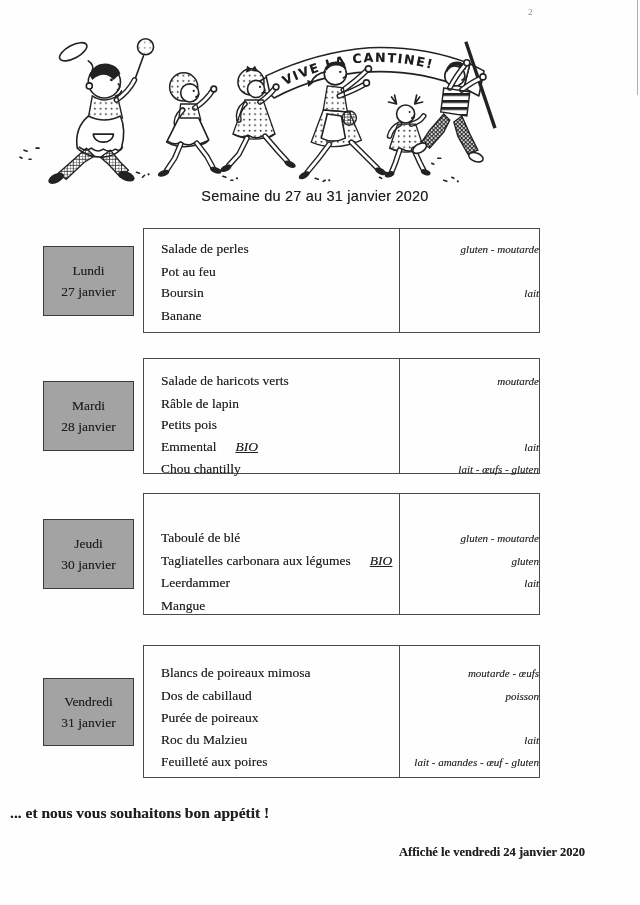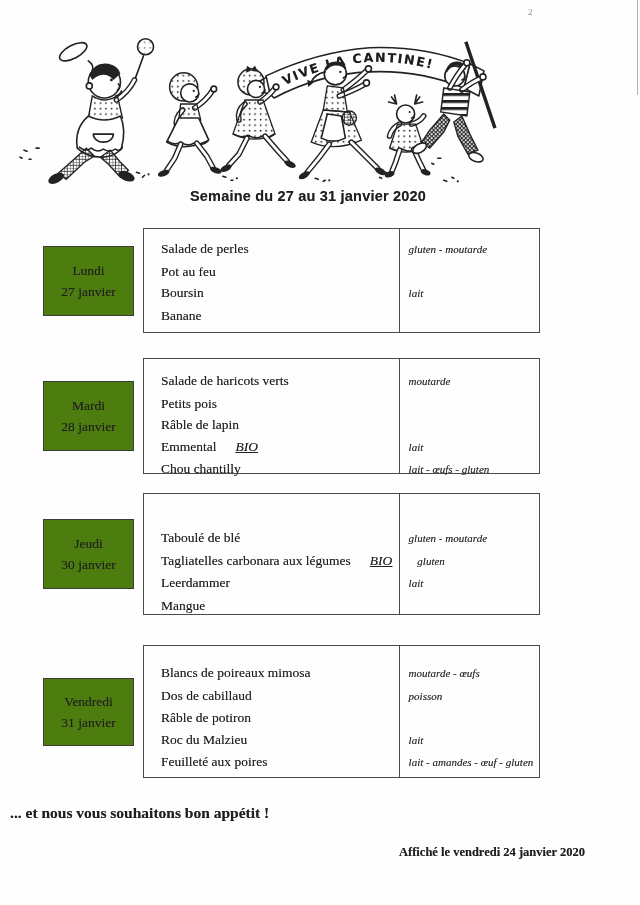--- a/index.html
+++ b/index.html
@@ -3,42 +3,42 @@
 <meta charset="utf-8">
 <style>
   html,body{margin:0;padding:0;background:#ffffff;}
   .page{
     position:relative;width:640px;height:905px;margin:0 auto;background:#fefefe;
     font-family:"Liberation Serif", serif;color:#1f1f1f;overflow:hidden;
     text-shadow:0 0 .4px rgba(40,40,40,.55);
   }
   .illustration{position:absolute;left:16px;top:28px;width:484px;height:156px;}
   .page-title{
-    position:absolute;top:188px;left:8px;width:600px;text-align:center;
-    font-family:"Liberation Sans", sans-serif;font-weight:bold;font-size:14.5px;letter-spacing:.2px;
+    position:absolute;top:188px;left:15px;width:600px;text-align:center;
+    font-family:"Liberation Sans", sans-serif;font-weight:normal;font-size:14.5px;letter-spacing:.2px;
   }
   .menu-block{position:absolute;left:43px;width:497px;}
   .day-box{
     position:absolute;left:0;top:50%;transform:translateY(-50%);width:85px;
-    border:1.5px solid #3c3c3c;background:#4d7c0f;text-align:center;
+    border:1.5px solid #3c3c3c;background:#a3a3a3;text-align:center;
     padding:13px 2px;font-size:13.5px;line-height:21px;
   }
   .day-box.tall{padding:12px 2px;}
   .menu-box{
     position:absolute;left:100px;top:0;width:397px;height:100%;
     border:1.2px solid #4b4b4b;box-sizing:border-box;background:#fefefe;
   }
   .col-divider{position:absolute;left:255px;top:0;bottom:0;width:1.2px;background:#4b4b4b;}
   .rows{position:absolute;left:0;right:0;}
   .pad-a .rows{top:9px}.pad-b .rows{top:11px}.pad-c .rows{top:33px}.pad-d .rows{top:16px}
   .menu-row{display:flex;align-items:baseline;line-height:21.5px;}
   .dish{width:256px;padding-left:17px;box-sizing:border-box;font-size:13.5px;white-space:nowrap;}
   .bio{font-style:italic;text-decoration:underline;}
   .bio:not(:empty){margin-left:19px;}
-  .allergen{width:140px;text-align:left;font-style:italic;font-size:11px;color:#2b2b2b;white-space:nowrap;margin-left:25px;}
+  .allergen{width:140px;text-align:right;font-style:italic;font-size:11px;color:#2b2b2b;white-space:nowrap;margin-left:25px;}
   .closing{position:absolute;top:804px;left:10px;font-weight:bold;font-size:15.5px;}
   .posted{position:absolute;top:845px;left:0;width:585px;text-align:right;font-weight:bold;font-size:12.5px;}
   .corner-mark{position:absolute;top:7px;left:528px;font-size:9px;color:#8a8a8a;text-shadow:none;}
   .edge-line{position:absolute;top:0;right:2px;width:1px;height:95px;background:#b0b0b0;}
   
   .ln{fill:none;stroke:#222;stroke-width:1.6;stroke-linecap:round;stroke-linejoin:round}
   .fw{fill:#fff;stroke:#222;stroke-width:1.6;stroke-linejoin:round}
   .lo{fill:none;stroke:#222;stroke-width:5.6;stroke-linecap:round}
   .li{fill:none;stroke:#fff;stroke-width:2.8;stroke-linecap:round}
   .bk{fill:#222;stroke:none}
@@ -251,25 +251,25 @@
       <div>28 janvier</div>
     </div>
     <div class="menu-box pad-b">
       <div class="col-divider"></div>
       <div class="rows">
           <div class="menu-row">
             <div class="dish"><span>Salade de haricots verts</span><span class="bio"></span></div>
             <div class="allergen">moutarde</div>
           </div>
           <div class="menu-row">
+            <div class="dish"><span>Râble de lapin</span><span class="bio"></span></div>
+            <div class="allergen"></div>
+          </div>
+          <div class="menu-row">
             <div class="dish"><span>Petits pois</span><span class="bio"></span></div>
-            <div class="allergen"></div>
-          </div>
-          <div class="menu-row">
-            <div class="dish"><span>Râble de lapin</span><span class="bio"></span></div>
             <div class="allergen"></div>
           </div>
           <div class="menu-row">
             <div class="dish"><span>Emmental</span><span class="bio">BIO</span></div>
             <div class="allergen">lait</div>
           </div>
           <div class="menu-row">
             <div class="dish"><span>Chou chantilly</span><span class="bio"></span></div>
             <div class="allergen">lait - œufs - gluten</div>
           </div>
@@ -315,21 +315,21 @@
       <div class="rows">
           <div class="menu-row">
             <div class="dish"><span>Blancs de poireaux mimosa</span><span class="bio"></span></div>
             <div class="allergen">moutarde - œufs</div>
           </div>
           <div class="menu-row">
             <div class="dish"><span>Dos de cabillaud</span><span class="bio"></span></div>
             <div class="allergen">poisson</div>
           </div>
           <div class="menu-row">
-            <div class="dish"><span>Râble de potiron</span><span class="bio"></span></div>
+            <div class="dish"><span>Purée de poireaux</span><span class="bio"></span></div>
             <div class="allergen"></div>
           </div>
           <div class="menu-row">
             <div class="dish"><span>Roc du Malzieu</span><span class="bio"></span></div>
             <div class="allergen">lait</div>
           </div>
           <div class="menu-row">
             <div class="dish"><span>Feuilleté aux poires</span><span class="bio"></span></div>
             <div class="allergen">lait - amandes - œuf - gluten</div>
           </div>

